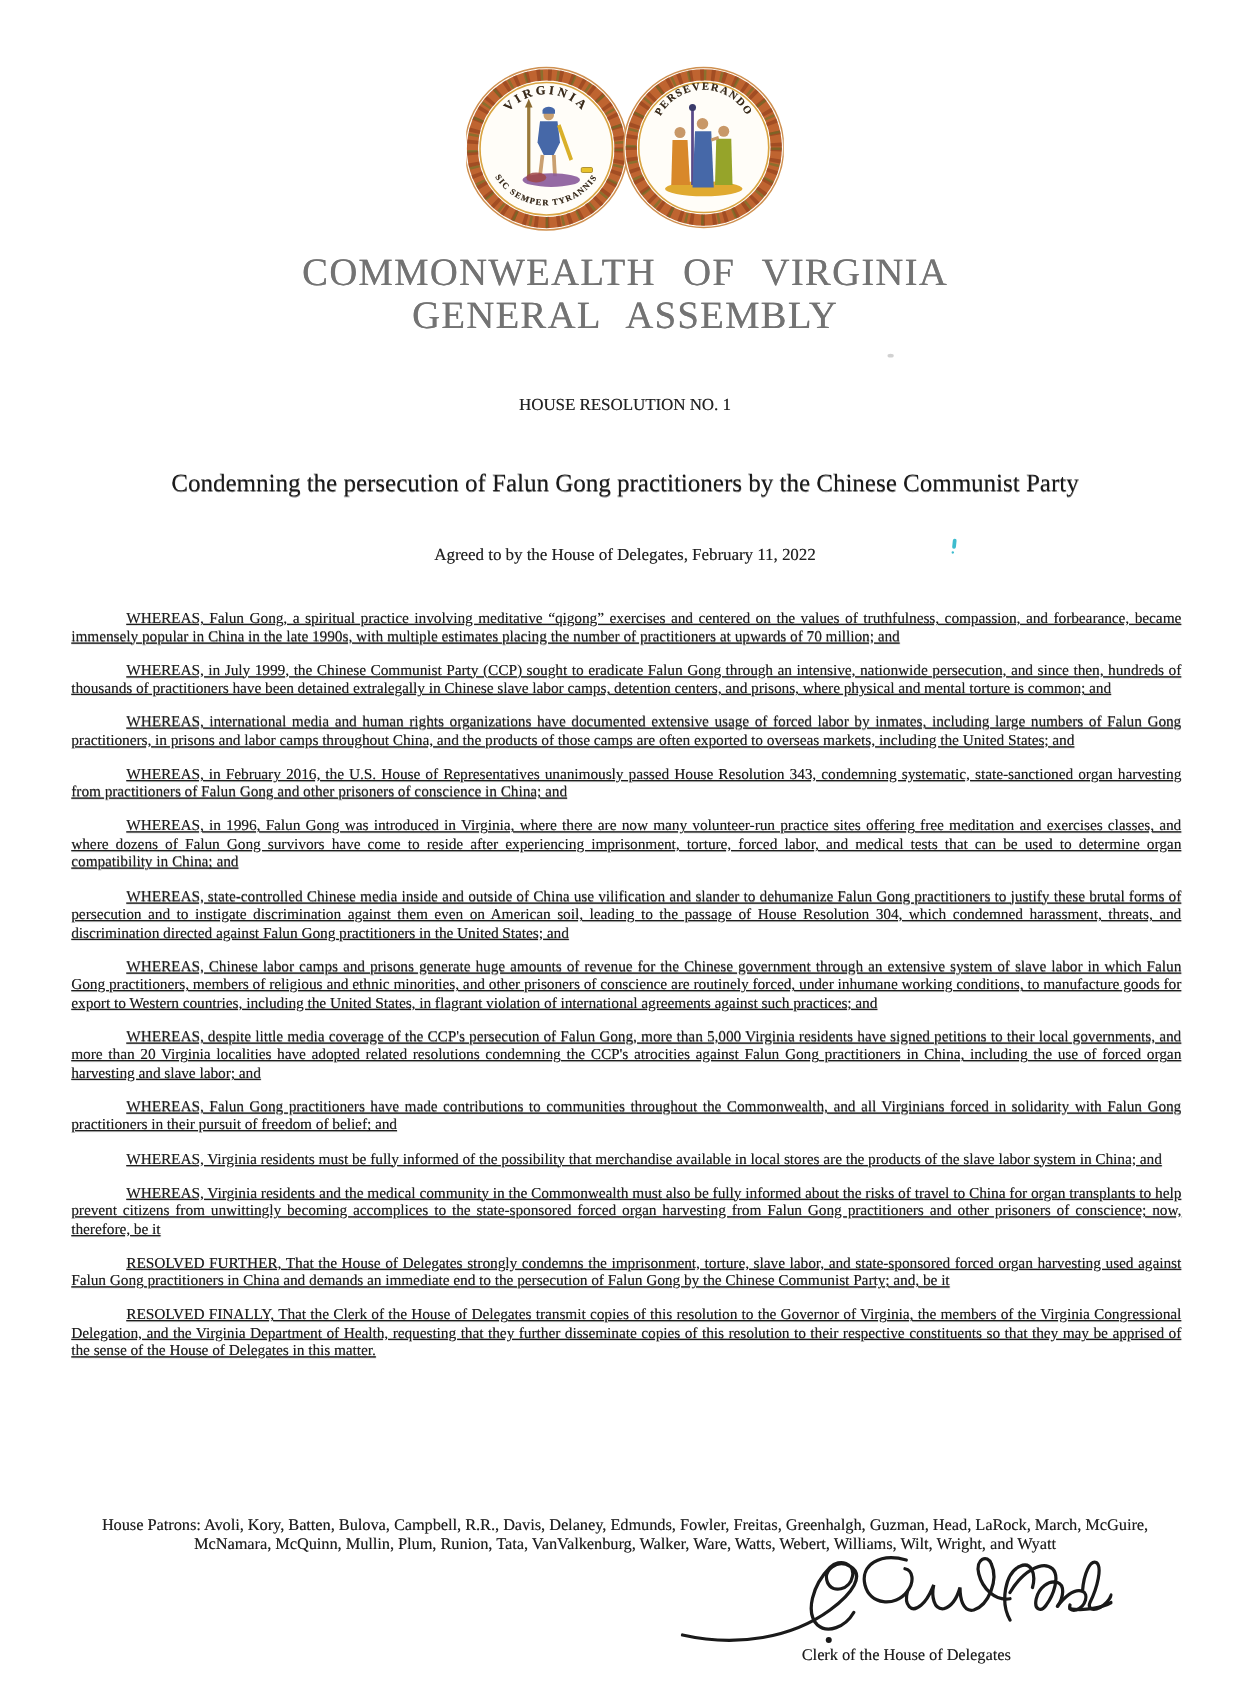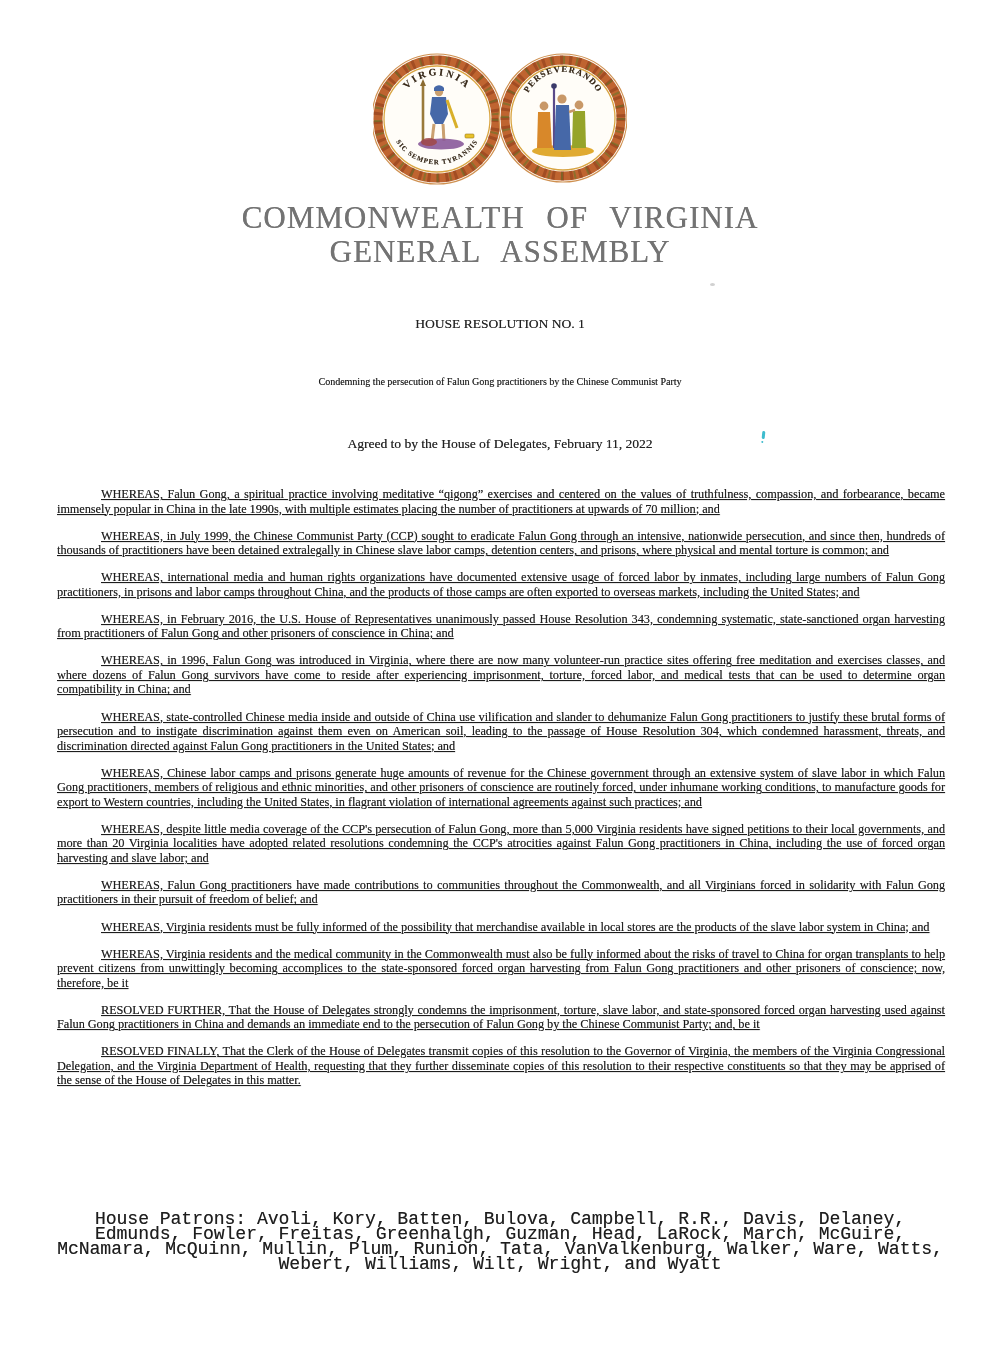--- a/index.html
+++ b/index.html
@@ -17,34 +17,34 @@
     position:absolute; top:201px; left:0; width:100%;
     text-align:center; font-size:31px; line-height:34px;
     letter-spacing:1px; word-spacing:13px; color:#737373;
   }
   .res-no {
     position:absolute; top:316px; left:0; width:100%;
     text-align:center; font-size:13.5px; color:#222;
   }
   .doc-title {
     position:absolute; top:376px; left:0; width:100%;
-    text-align:center; font-size:10px; color:#1a1a1a;
+    text-align:center; font-size:20px; color:#1a1a1a;
   }
   .agreed {
     position:absolute; top:436px; left:0; width:100%;
     text-align:center; font-size:13.5px; color:#222;
   }
   .body-text {
     position:absolute; top:487px; left:57px; width:888px;
     font-size:12.2px; line-height:14.55px; text-align:justify;text-decoration:underline;
   }
   .body-text p { margin:0 0 12.5px 0; text-indent:44px; }
   .patrons {
     position:absolute; top:1212px; left:55px; width:890px;
-    text-align:center; font-size:18px; line-height:15px;font-family:Liberation Mono, monospace;
+    text-align:center; font-size:13px; line-height:15px;
   }
   .signature-block { position:absolute; top:1244px; left:532px; width:368px; text-align:center; }
   .signature-block svg { display:block; margin:0 auto; }
   .clerk-title { font-size:13px; margin-top:-4px; padding-left:18px; color:#1d1d1d; }
   .cyan-mark {
     position:absolute; left:762px; top:431px; width:3px; height:8px;
     background:#2ab5c9; border-radius:2px; transform:rotate(6deg); opacity:0.9;
   }
   .cyan-mark::after {
     content:""; position:absolute; left:0; top:10px; width:2px; height:2px;
@@ -150,14 +150,33 @@
       <p>WHEREAS, despite little media coverage of the CCP's persecution of Falun Gong, more than 5,000 Virginia residents have signed petitions to their local governments, and more than 20 Virginia localities have adopted related resolutions condemning the CCP's atrocities against Falun Gong practitioners in China, including the use of forced organ harvesting and slave labor; and</p>
       <p>WHEREAS, Falun Gong practitioners have made contributions to communities throughout the Commonwealth, and all Virginians forced in solidarity with Falun Gong practitioners in their pursuit of freedom of belief; and</p>
       <p>WHEREAS, Virginia residents must be fully informed of the possibility that merchandise available in local stores are the products of the slave labor system in China; and</p>
       <p>WHEREAS, Virginia residents and the medical community in the Commonwealth must also be fully informed about the risks of travel to China for organ transplants to help prevent citizens from unwittingly becoming accomplices to the state-sponsored forced organ harvesting from Falun Gong practitioners and other prisoners of conscience; now, therefore, be it</p>
       <p>RESOLVED FURTHER, That the House of Delegates strongly condemns the imprisonment, torture, slave labor, and state-sponsored forced organ harvesting used against Falun Gong practitioners in China and demands an immediate end to the persecution of Falun Gong by the Chinese Communist Party; and, be it</p>
       <p>RESOLVED FINALLY, That the Clerk of the House of Delegates transmit copies of this resolution to the Governor of Virginia, the members of the Virginia Congressional Delegation, and the Virginia Department of Health, requesting that they further disseminate copies of this resolution to their respective constituents so that they may be apprised of the sense of the House of Delegates in this matter.</p>
     </div>
 
   <div class="patrons">House Patrons: Avoli, Kory, Batten, Bulova, Campbell, R.R., Davis, Delaney, Edmunds, Fowler, Freitas, Greenhalgh, Guzman, Head, LaRock, March, McGuire, McNamara, McQuinn, Mullin, Plum, Runion, Tata, VanValkenburg, Walker, Ware, Watts, Webert, Williams, Wilt, Wright, and Wyatt</div>
 
+  <div class="signature-block">
+    <svg width="348" height="76" viewBox="0 0 348 76" aria-label="handwritten signature">
+      <g fill="none" stroke="#1a1a1a" stroke-width="2.6" stroke-linecap="round">
+
+        <path d="M4,64 C48,74 92,66 122,44 C140,31 150,16 138,9 C128,3 116,12 120,22 C124,31 138,28 140,17 C142,7 130,2 122,10 C108,24 102,46 112,56 C120,63 134,58 141,46"></path>
+        <circle cx="121" cy="68" r="2.4" fill="#1a1a1a" stroke="none"></circle>
+
+        <path d="M183,4 C162,-2 146,8 150,24 C154,40 174,42 184,29 C190,21 188,12 182,11"></path>
+        <path d="M184,29 C181,40 187,47 195,40 C201,35 203,28 205,24 C203,33 205,44 213,43 C220,41 224,33 226,26 C226,34 228,46 237,44 C249,40 257,20 251,7 C248,-1 238,3 241,15 C244,27 254,37 266,35"></path>
+
+        <path d="M266,52 C258,38 262,14 274,9 C283,5 287,15 284,26"></path>
+        <path d="M266,30 C276,13 292,4 300,11 C306,17 301,32 295,40 C291,46 285,44 287,35 C289,26 297,20 304,22 C310,24 309,34 304,41"></path>
+        <path d="M304,41 C311,32 318,27 324,29 C329,31 327,41 319,44 C315,45 313,43 314,40"></path>
+        <path d="M324,29 C325,15 330,4 335,6 C340,9 336,26 330,38 C328,43 332,45 338,42 C343,39 346,35 347,32"></path>
+        <path d="M314,43 C326,45 340,42 347,38"></path>
+      </g>
+    </svg>
+    <div class="clerk-title">Clerk of the House of Delegates</div>
+  </div>
 
 </div>
 
 </body></html>

